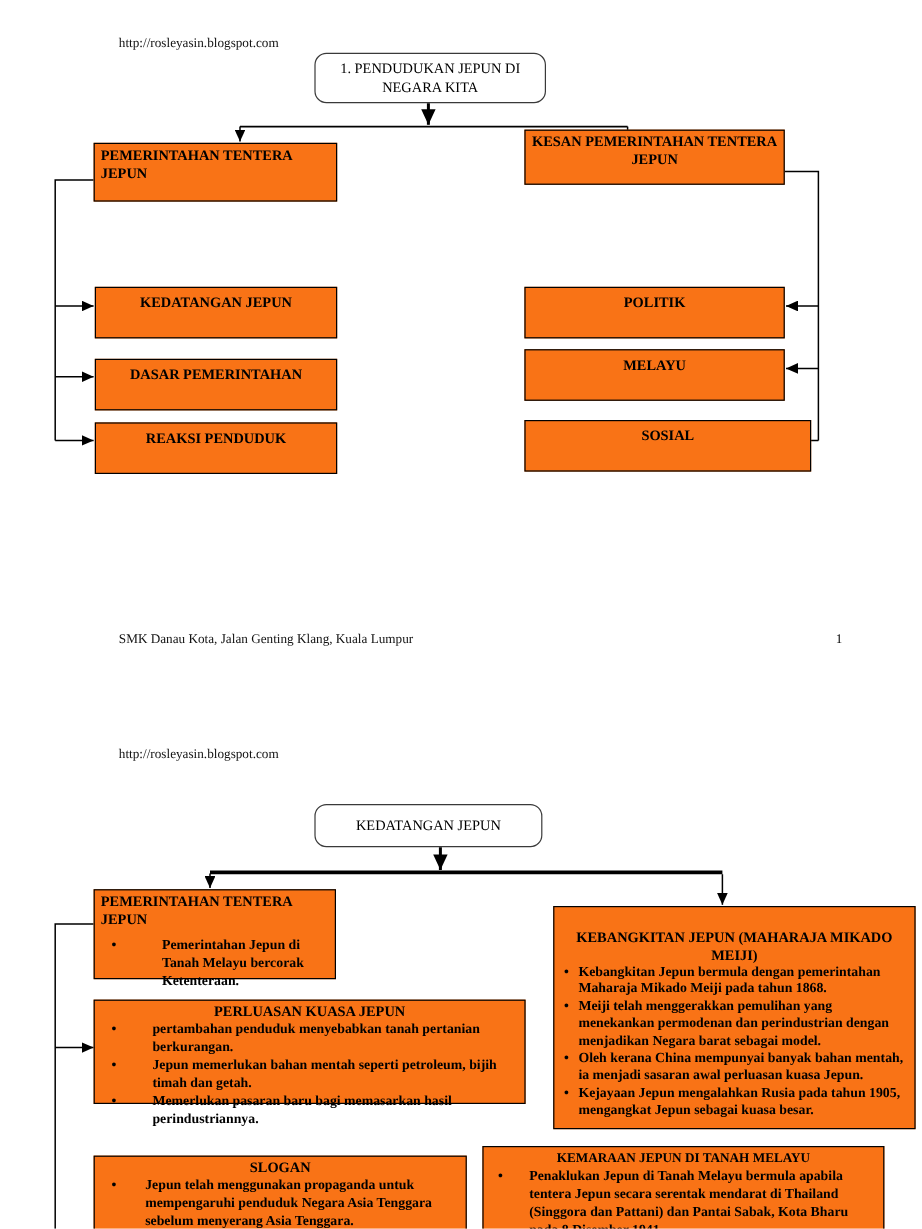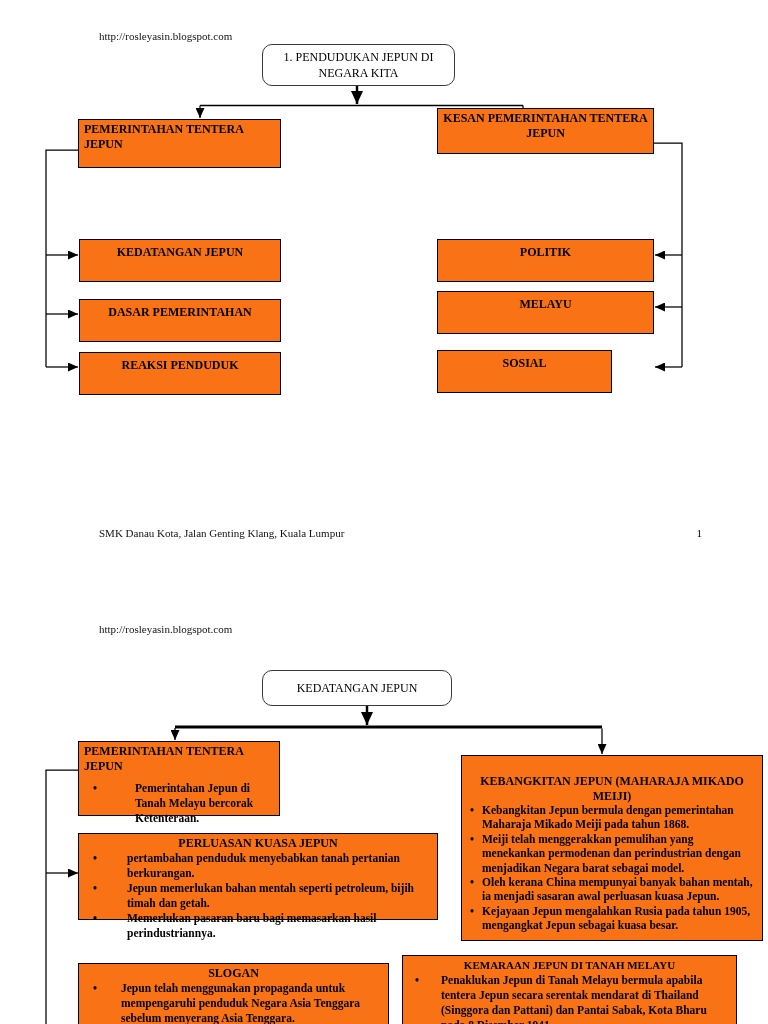--- a/index.html
+++ b/index.html
@@ -95,21 +95,21 @@
   <div class="nbox itemlabel" style="left:79px; top:352px; width:202px; height:43px;">
     <span>REAKSI PENDUDUK</span>
   </div>
 
   <div class="nbox itemlabel" style="left:437px; top:239px; width:217px; height:43px;">
     <span>POLITIK</span>
   </div>
   <div class="nbox itemlabel" style="left:437px; top:291px; width:217px; height:43px;">
     <span>MELAYU</span>
   </div>
-  <div class="nbox itemlabel" style="left:437px; top:350px; width:175px; height:43px;">
+  <div class="nbox itemlabel" style="left:437px; top:350px; width:239px; height:43px;">
     <span>SOSIAL</span>
   </div>
 
   <div class="abs smalltext" style="left:67px; top:527px;">SMK Danau Kota, Jalan Genting Klang, Kuala Lumpur</div>
   <div class="abs pagenum" style="left:688px; top:527px; width:14px; text-align:right;">1</div>
 
   <div class="abs smalltext" style="left:67px; top:623px;">http://rosleyasin.blogspot.com</div>
 
   <div class="rounded" style="left:262px; top:670px; width:190px; height:36px; padding-top:9px;">
     <span>KEDATANGAN JEPUN</span>

